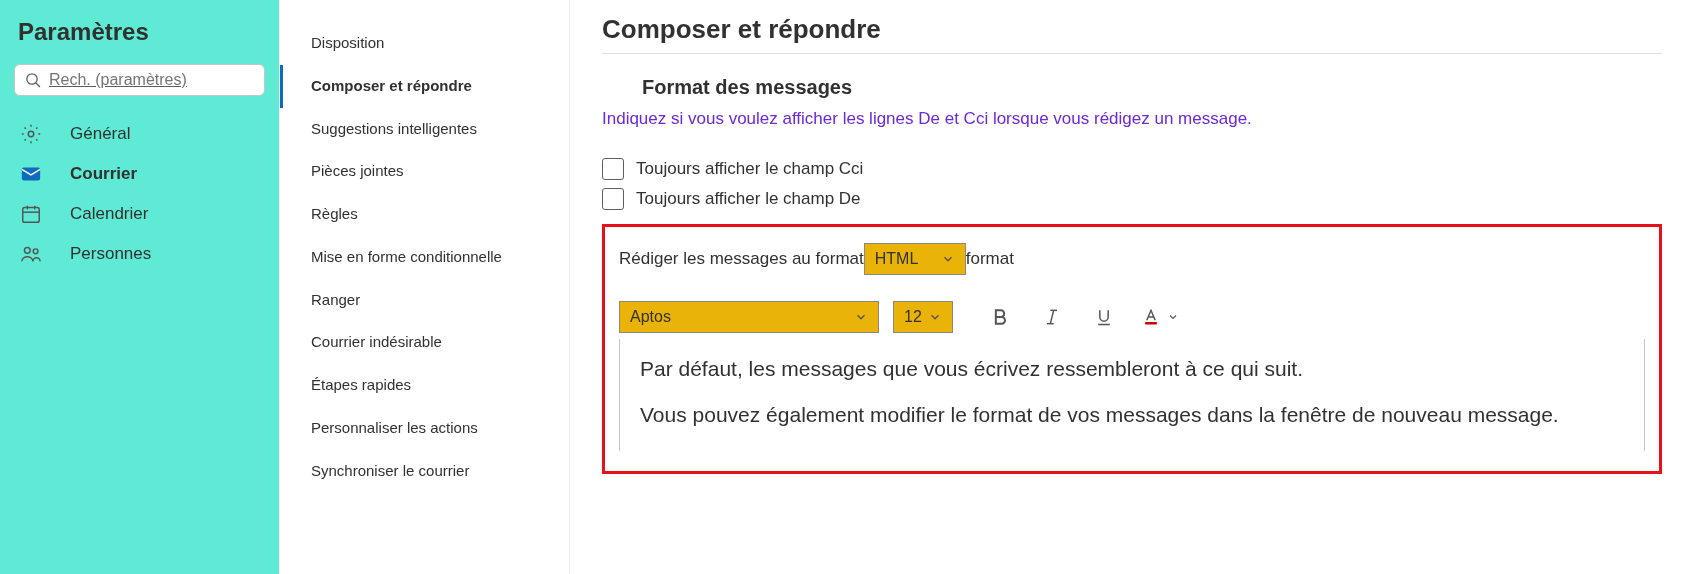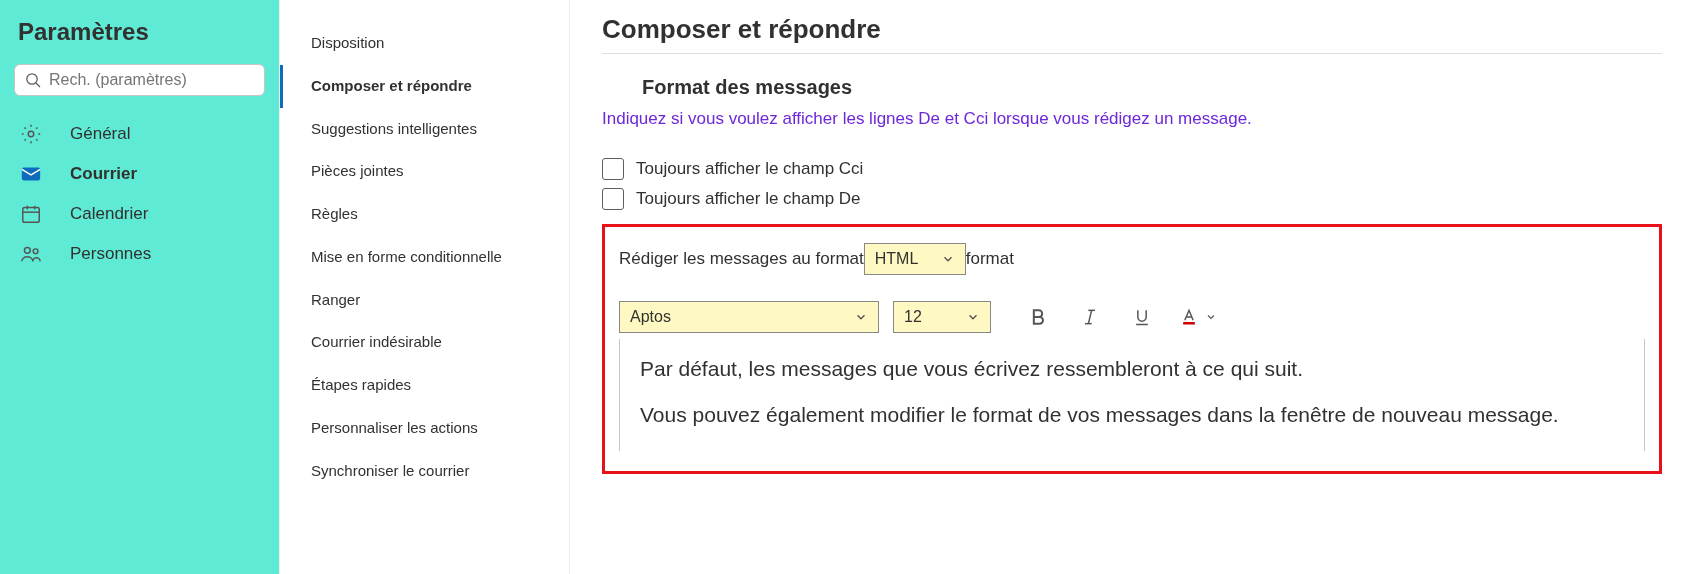--- a/index.html
+++ b/index.html
@@ -35,20 +35,21 @@
     margin-bottom: 18px;
   }
   .search-box svg { flex-shrink: 0; margin-right: 8px; }
   .search-box input {
     border: none;
     outline: none;
     font-size: 16px;
     color: #605e5c;
     width: 100%;
     background: transparent;
+    text-decoration: underline;
   }
   .side-item {
     display: flex;
     align-items: center;
     padding: 9px 6px;
     font-size: 17px;
     color: #323130;
     border-radius: 4px;
     cursor: pointer;
     gap: 28px;
@@ -126,31 +127,31 @@
     font-size: 17px;
     margin-bottom: 24px;
   }
   .select-like {
     display: flex;
     align-items: center;
     justify-content: space-between;
     border: 1px solid #8a8886;
     padding: 6px 10px;
     font-size: 16px;
-    background: #fef9c3;
+    background: #eab308;
   }
   .select-like.small { width: 102px; }
   .toolbar-row {
     display: flex;
     align-items: center;
     gap: 14px;
     margin-bottom: 4px;
   }
   .font-select { width: 260px; }
-  .size-select { width: 98px; }
+  .size-select { width: 60px; }
   .fmt-btn {
     width: 38px;
     height: 36px;
     display: flex;
     align-items: center;
     justify-content: center;
     cursor: pointer;
     color: #555;
   }
   .fmt-btn.group { gap: 6px; width: auto; padding: 0 4px; }

